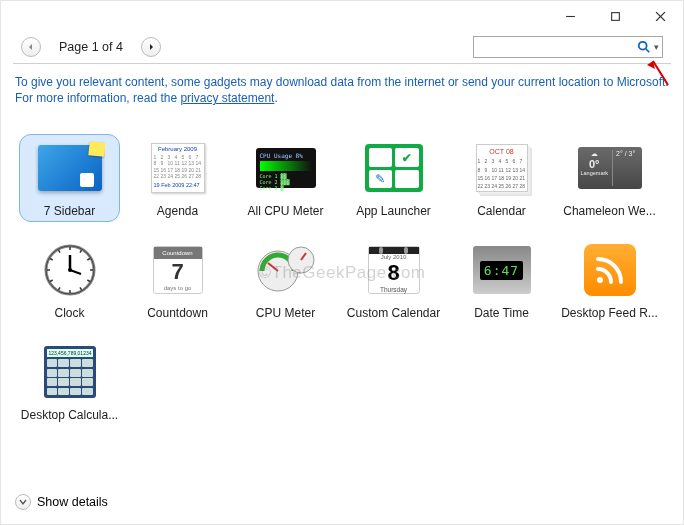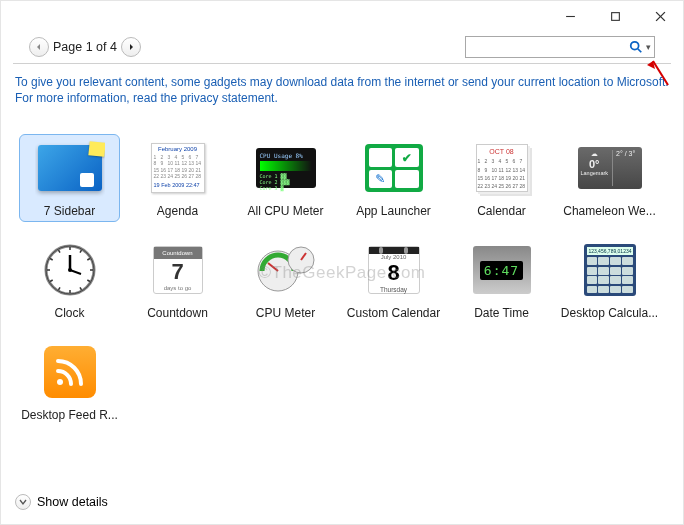--- a/index.html
+++ b/index.html
@@ -23,22 +23,22 @@
   .tb-btn {
     width: 45px; height: 30px;
     display: flex; align-items: center; justify-content: center;
     color: #333;
   }
   .tb-btn svg { width: 11px; height: 11px; }
   .toolbar {
     height: 32px;
     display: flex;
     align-items: center;
-    padding: 0 28px;
-    gap: 0;
+    padding: 0 20px;
+    gap: 14px;
   }
   .nav-btn {
     width: 20px; height: 20px;
     border: 1px solid #bbb;
     border-radius: 50%;
     display: flex; align-items: center; justify-content: center;
     background: linear-gradient(#fff,#eee);
     color: #888;
   }
   .nav-btn.enabled { color: #222; }
@@ -58,39 +58,39 @@
   .search-icon { color: #0a62c4; display:flex; align-items:center; }
   .search-icon svg { width:14px; height:14px; }
   .search-drop { color:#555; font-size:9px; padding:0 3px; }
   .hr-thin { height:1px; background:#d0d0d0; margin: 0 12px 2px 12px;}
   .notice {
     color: #1a5fb4;
     font-size: 12px;
     padding: 8px 14px 4px 14px;
     line-height: 1.35;
   }
-  .notice a { color: #1a5fb4; cursor: pointer; margin-top: 17px; }
+  .notice a { color: #1a5fb4; text-decoration: underline; cursor: pointer; margin-top: 17px; }
   .grid {
     padding: 28px 14px 8px 18px;
     display: grid;
     grid-template-columns: repeat(6, 101px);
     column-gap: 7px;
     row-gap: 22px;
   }
   .gadget {
     display: flex;
     flex-direction: column;
     align-items: center;
     width: 101px;
     cursor: pointer;
   }
   .gadget.selected {
     background: rgba(120,180,255,0.28);
     border: 1px solid #7bb6ef;
-    border-radius: 6px;
+    border-radius: 12px;
     padding: 3px 0;
     margin: -4px 0;
   }
   .thumb {
     width: 70px; height: 60px;
     border-radius: 4px;
     display:flex; align-items:center; justify-content:center;
     position: relative;
     overflow: hidden;
   }
@@ -385,56 +385,56 @@
     <div class="gadget">
     <div class="thumb">
         <div style="width:58px;height:48px;background:linear-gradient(#888,#ccc);border-radius:3px;display:flex;align-items:center;justify-content:center">
           <div style="background:#000;color:#5fdc5f;font-family:monospace;font-size:13px;padding:2px 4px;border-radius:2px;letter-spacing:1px">6:47</div>
         </div>
       </div>
     <div class="glabel">Date Time</div>
     </div>
     <div class="gadget">
     <div class="thumb">
-        <div style="width:52px;height:52px;background:#2b4a7a;border-radius:3px;padding:3px;display:flex;flex-direction:column;gap:2px">
-          <div style="background:#dfe;color:#034;font-size:5px;padding:1px;text-align:right">123,456,789,01234</div>
-          <div style="flex:1;display:grid;grid-template-columns:repeat(4,1fr);gap:1.5px">
-            <div style="background:#cdd;border-radius:1px"></div>
-            <div style="background:#cdd;border-radius:1px"></div>
-            <div style="background:#cdd;border-radius:1px"></div>
-            <div style="background:#cdd;border-radius:1px"></div>
-            <div style="background:#cdd;border-radius:1px"></div>
-            <div style="background:#cdd;border-radius:1px"></div>
-            <div style="background:#cdd;border-radius:1px"></div>
-            <div style="background:#cdd;border-radius:1px"></div>
-            <div style="background:#cdd;border-radius:1px"></div>
-            <div style="background:#cdd;border-radius:1px"></div>
-            <div style="background:#cdd;border-radius:1px"></div>
-            <div style="background:#cdd;border-radius:1px"></div>
-            <div style="background:#cdd;border-radius:1px"></div>
-            <div style="background:#cdd;border-radius:1px"></div>
-            <div style="background:#cdd;border-radius:1px"></div>
-            <div style="background:#cdd;border-radius:1px"></div>
-          </div>
-        </div>
-      </div>
-    <div class="glabel">Desktop Calcula...</div>
-    </div>
-    <div class="gadget">
-    <div class="thumb">
         <div style="width:52px;height:52px;background:linear-gradient(#ffae33,#ff8c00);border-radius:8px;display:flex;align-items:center;justify-content:center">
           <svg width="34" height="34" viewBox="0 0 34 34" fill="none" stroke="#fff" stroke-width="4" stroke-linecap="round">
             <circle cx="7" cy="27" r="3" fill="#fff" stroke="none"></circle>
             <path d="M5 16 a13 13 0 0 1 13 13"></path>
             <path d="M5 6 a23 23 0 0 1 23 23"></path>
           </svg>
         </div>
       </div>
     <div class="glabel">Desktop Feed R...</div>
     </div>
+    <div class="gadget">
+    <div class="thumb">
+        <div style="width:52px;height:52px;background:#2b4a7a;border-radius:3px;padding:3px;display:flex;flex-direction:column;gap:2px">
+          <div style="background:#dfe;color:#034;font-size:5px;padding:1px;text-align:right">123,456,789,01234</div>
+          <div style="flex:1;display:grid;grid-template-columns:repeat(4,1fr);gap:1.5px">
+            <div style="background:#cdd;border-radius:1px"></div>
+            <div style="background:#cdd;border-radius:1px"></div>
+            <div style="background:#cdd;border-radius:1px"></div>
+            <div style="background:#cdd;border-radius:1px"></div>
+            <div style="background:#cdd;border-radius:1px"></div>
+            <div style="background:#cdd;border-radius:1px"></div>
+            <div style="background:#cdd;border-radius:1px"></div>
+            <div style="background:#cdd;border-radius:1px"></div>
+            <div style="background:#cdd;border-radius:1px"></div>
+            <div style="background:#cdd;border-radius:1px"></div>
+            <div style="background:#cdd;border-radius:1px"></div>
+            <div style="background:#cdd;border-radius:1px"></div>
+            <div style="background:#cdd;border-radius:1px"></div>
+            <div style="background:#cdd;border-radius:1px"></div>
+            <div style="background:#cdd;border-radius:1px"></div>
+            <div style="background:#cdd;border-radius:1px"></div>
+          </div>
+        </div>
+      </div>
+    <div class="glabel">Desktop Calcula...</div>
+    </div>
   </div>
 
 <div class="watermark">©TheGeekPage.com</div>
 
 <div class="footer">
   <span class="chev">
     <svg width="8" height="8" viewBox="0 0 8 8">
         <polyline points="1,2 4,6 7,2" fill="none" stroke="currentColor" stroke-width="1.3"></polyline>
       </svg>
   </span>

